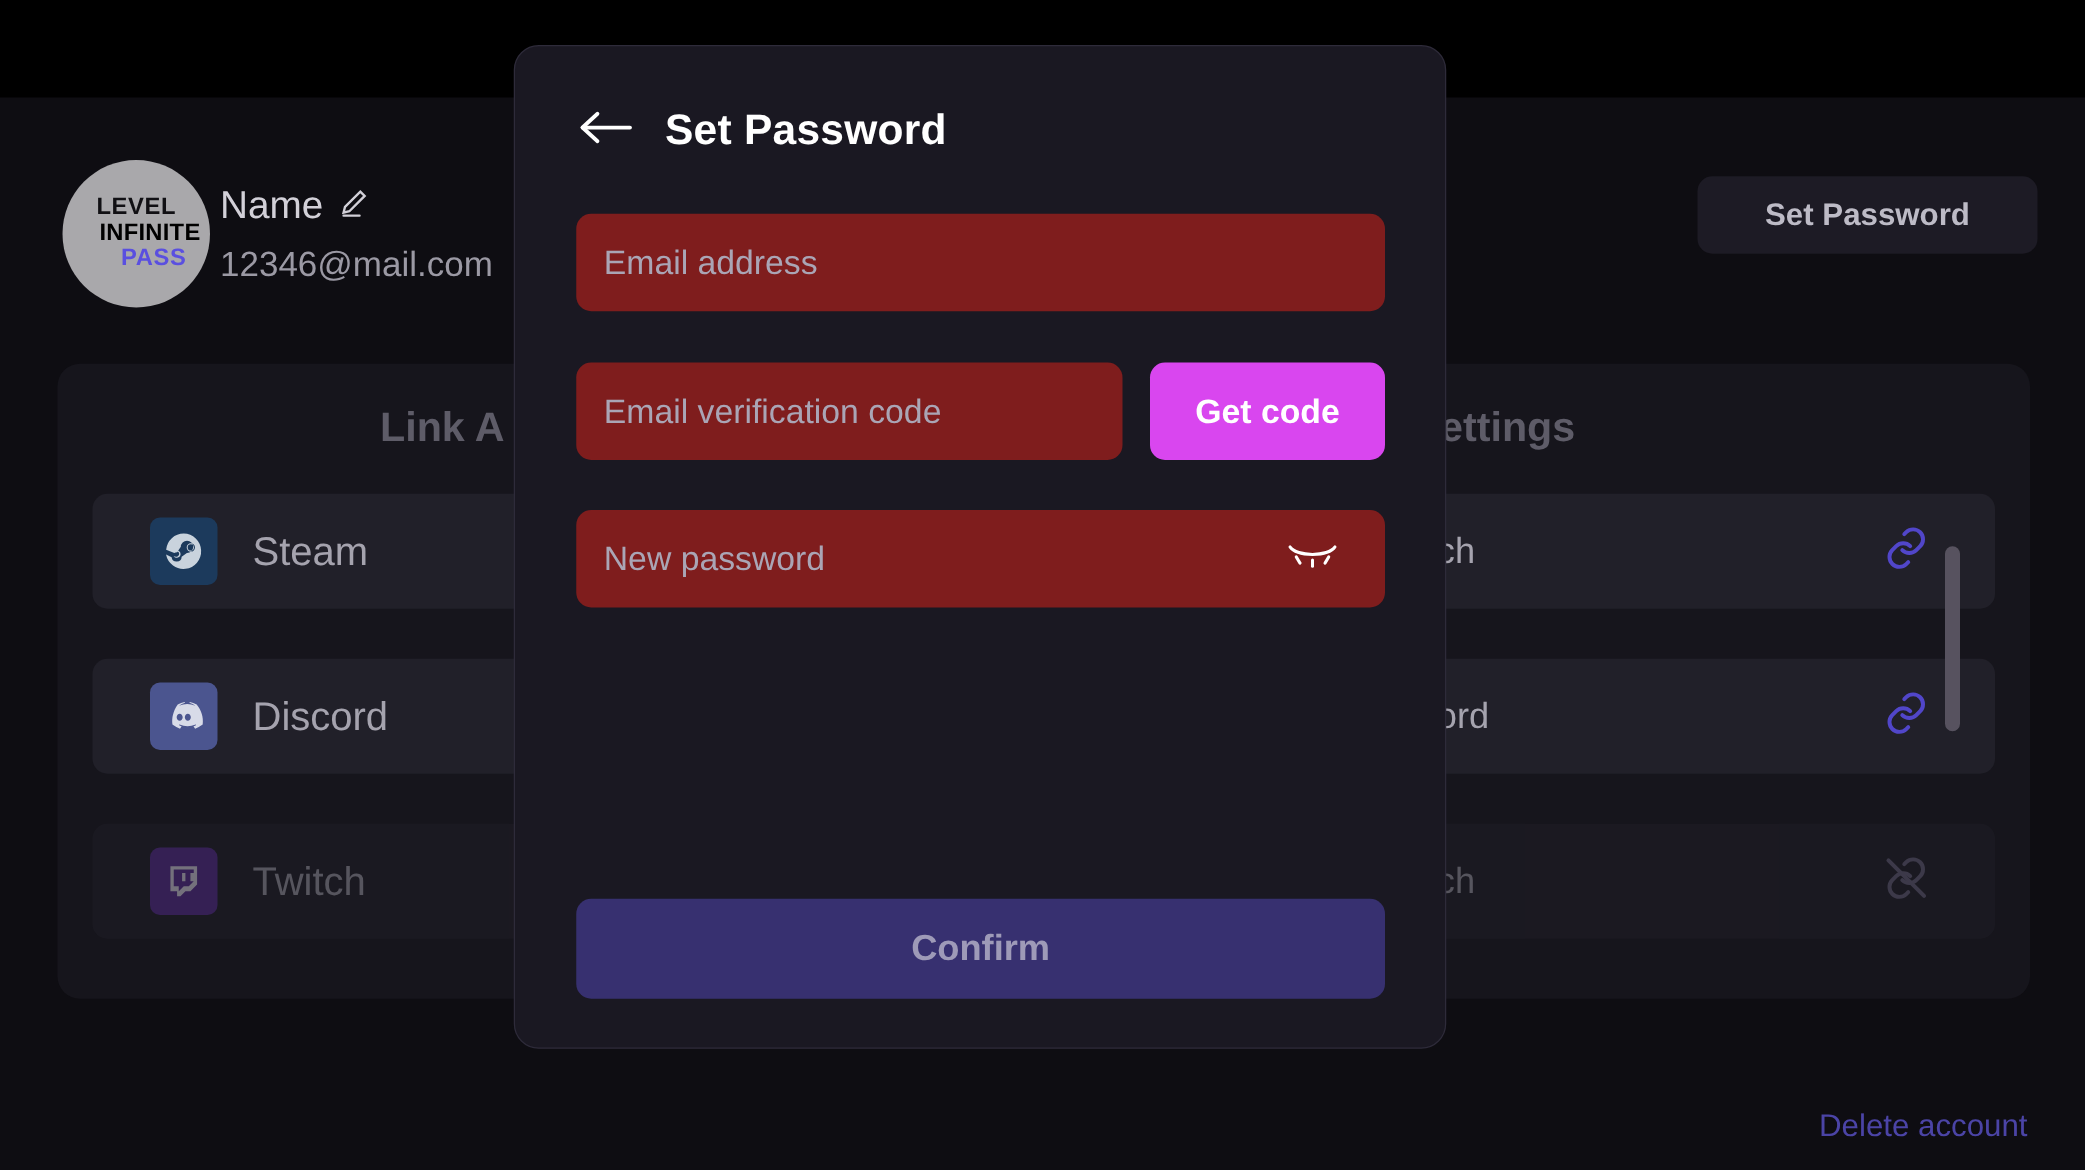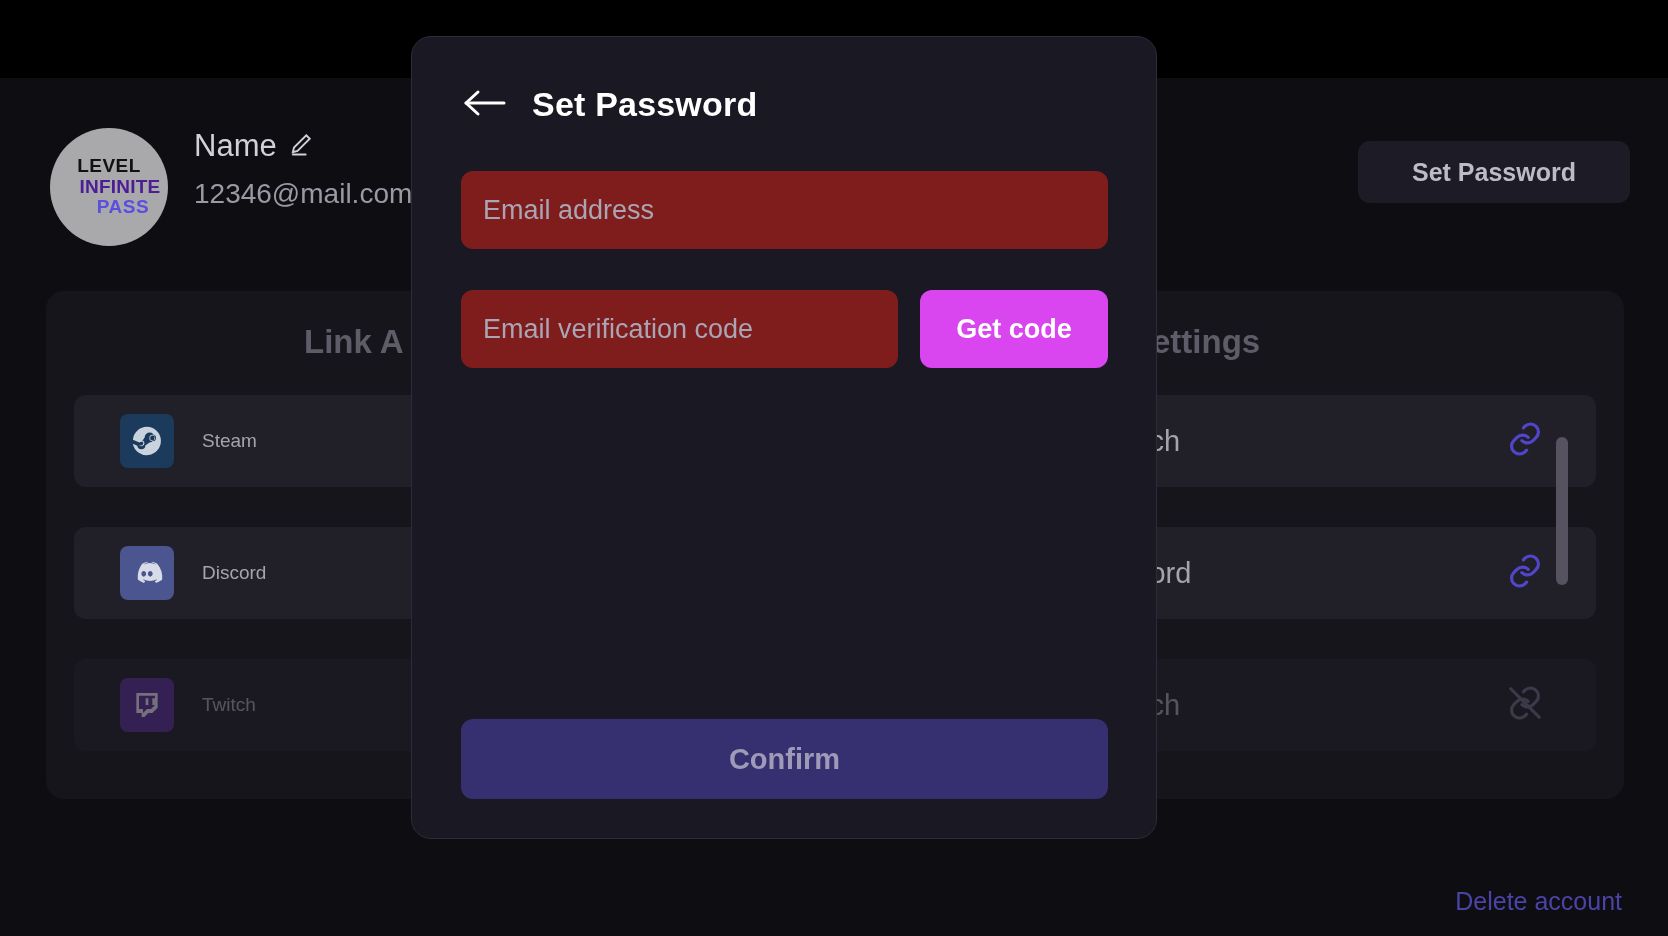--- a/index.html
+++ b/index.html
@@ -41,33 +41,33 @@
   
   .bgpage {
     position: absolute; left: 0; top: 78px;
     width: 1668px; height: 858px;
     background: #0e0d12;
     z-index: 1;
   }
 
   .profile {
     position: absolute; left: 50px; top: 50px;
-    display: flex; align-items: flex-start; gap: 26px;
+    display: flex; align-items: center; gap: 8px;
   }
   .avatar {
     width: 118px; height: 118px; border-radius: 50%;
     background: #a9a8ab;
     display: flex; flex-direction: column;
     align-items: center; justify-content: center;
     line-height: 1.08;
     font-weight: 800;
     font-family: "Liberation Sans", sans-serif;
   }
   .avatar .l1 { font-size: 19px; color: #111014; letter-spacing: .5px; }
-  .avatar .l2 { font-size: 19px; color: #4c1d95; letter-spacing: .2px; padding-left: 22px; }
+  .avatar .l2 { font-size: 19px; color: #000000; letter-spacing: .2px; padding-left: 22px; }
   .avatar .l3 { font-size: 19px; color: #5a4fe0; letter-spacing: .5px; margin-left: 28px; }
 
   .pinfo { display: flex; flex-direction: column; gap: 14px; }
   .pname-row { display: flex; align-items: center; gap: 10px; }
   .pname { font-size: 31px; color: #d2d0d8; }
   .pmail { font-size: 28px; color: #9b99a4; }
 
   .setpass-btn {
     position: absolute; right: 38px; top: 63px;
     width: 272px; height: 62px;
@@ -104,21 +104,21 @@
     width: 54px; height: 54px; border-radius: 8px;
     margin-left: 46px;
     display: flex; align-items: center; justify-content: center;
     flex: 0 0 auto;
   }
   .svc-icon.steam   { background: #1c3a5c; }
   .svc-icon.discord { background: #4b558f; }
   .svc-icon.twitch  { background: #5b2f99; }
   .svc-name {
     margin-left: 28px;
-    font-size: 19px; color: #a5a3ae;
+    font-size: 32px; color: #a5a3ae;
   }
   .svc-name2 {
     position: absolute; left: 1040px;
     font-size: 29px; color: #a5a3ae;
   }
   .link-icon {
     position: absolute; right: 52px; top: 50%;
     transform: translateY(-50%);
   }
 
@@ -329,20 +329,31 @@
     </div>
 
     <div class="field f-code">
       <span class="ph">Email verification code</span>
     </div>
 
     <div class="getcode-btn">
       <span>Get code</span>
     </div>
 
+    <div class="field f-new">
+      <span class="ph">New password</span>
+      <span class="eye">
+        <svg width="44" height="26" viewBox="0 0 44 26" fill="none" stroke="#ffffff" stroke-width="2.4" stroke-linecap="round">
+          <path d="M4 6c5.5 8 30.5 8 36 0"></path>
+          <path d="M9 14l3 5"></path>
+          <path d="M22 16.5v5"></path>
+          <path d="M35 14l-3 5"></path>
+        </svg>
+      </span>
+    </div>
 
 
     <div class="confirm-btn">
       <span>Confirm</span>
     </div>
 
   </div>
 
 </div>
 

